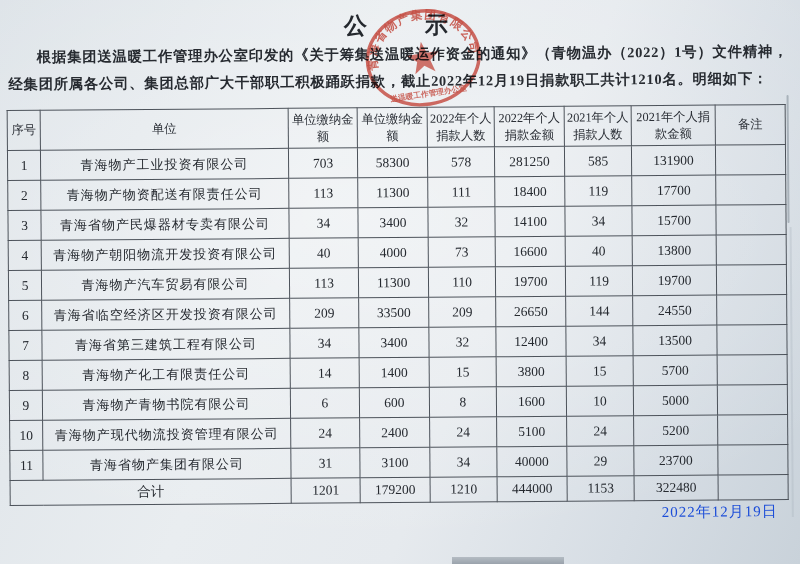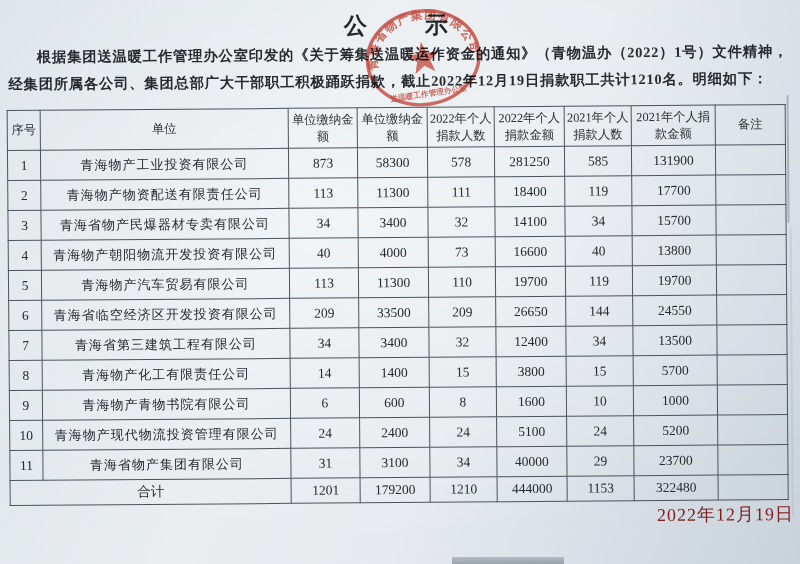--- a/index.html
+++ b/index.html
@@ -51,23 +51,23 @@
     font-size: 12.3px;
     line-height: 1.35;
     font-weight: 500;
     padding: 1px 2px;
     color: #2b2f36;
   }
   .donation-table td { height: 30px; font-size: 13.5px; color: #262a30; }
   .donation-table td.unit { font-size: 13px; letter-spacing: 1px; font-weight: 500; }
   .donation-table tr.total-row td { height: 25px; font-weight: 500; }
   .doc-date {
-    position: absolute; top: 505px; right: 8px;
-    font-size: 18px; letter-spacing: 1px;
-    color: #7f1d1d;
+    position: absolute; top: 505px; right: 24px;
+    font-size: 15px; letter-spacing: 1px;
+    color: #1d4ed8;
   }
   
   .seal {
     position: absolute; top: 6px; left: 364px;
     width: 122px; height: 104px;
     mix-blend-mode: multiply;
     opacity: 0.88;
     transform: rotate(-8deg);
     pointer-events: none;
   }
@@ -121,21 +121,21 @@
           <th>2022年个人捐款金额</th>
           <th>2021年个人捐款人数</th>
           <th>2021年个人捐款金额</th>
           <th>备注</th>
         </tr>
     </thead>
     <tbody>
         <tr>
           <td>1</td>
           <td class="unit">青海物产工业投资有限公司</td>
-          <td>873</td>
+          <td>703</td>
           <td>58300</td>
           <td>578</td>
           <td>281250</td>
           <td>585</td>
           <td>131900</td>
           <td></td>
         </tr>
         <tr>
           <td>2</td>
           <td class="unit">青海物产物资配送有限责任公司</td>
@@ -214,21 +214,21 @@
           <td></td>
         </tr>
         <tr>
           <td>9</td>
           <td class="unit">青海物产青物书院有限公司</td>
           <td>6</td>
           <td>600</td>
           <td>8</td>
           <td>1600</td>
           <td>10</td>
-          <td>1000</td>
+          <td>5000</td>
           <td></td>
         </tr>
         <tr>
           <td>10</td>
           <td class="unit">青海物产现代物流投资管理有限公司</td>
           <td>24</td>
           <td>2400</td>
           <td>24</td>
           <td>5100</td>
           <td>24</td>

